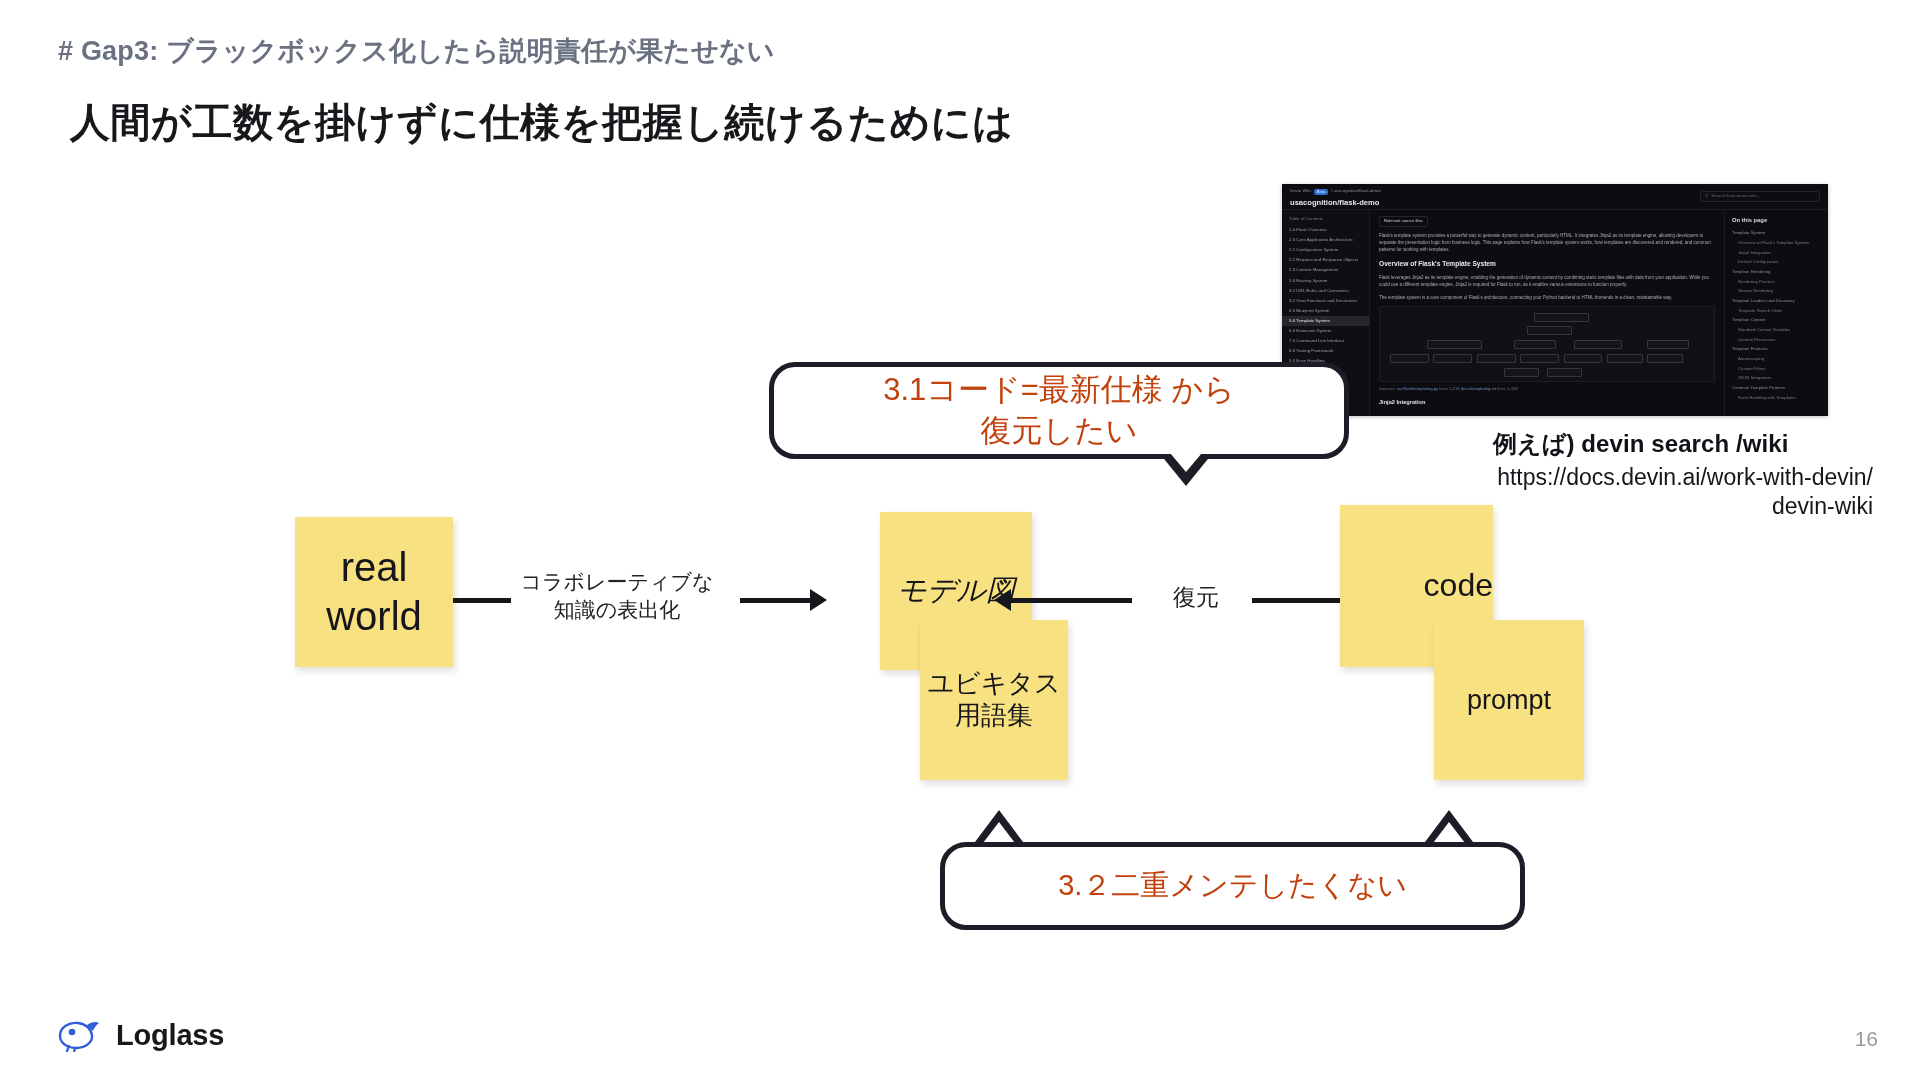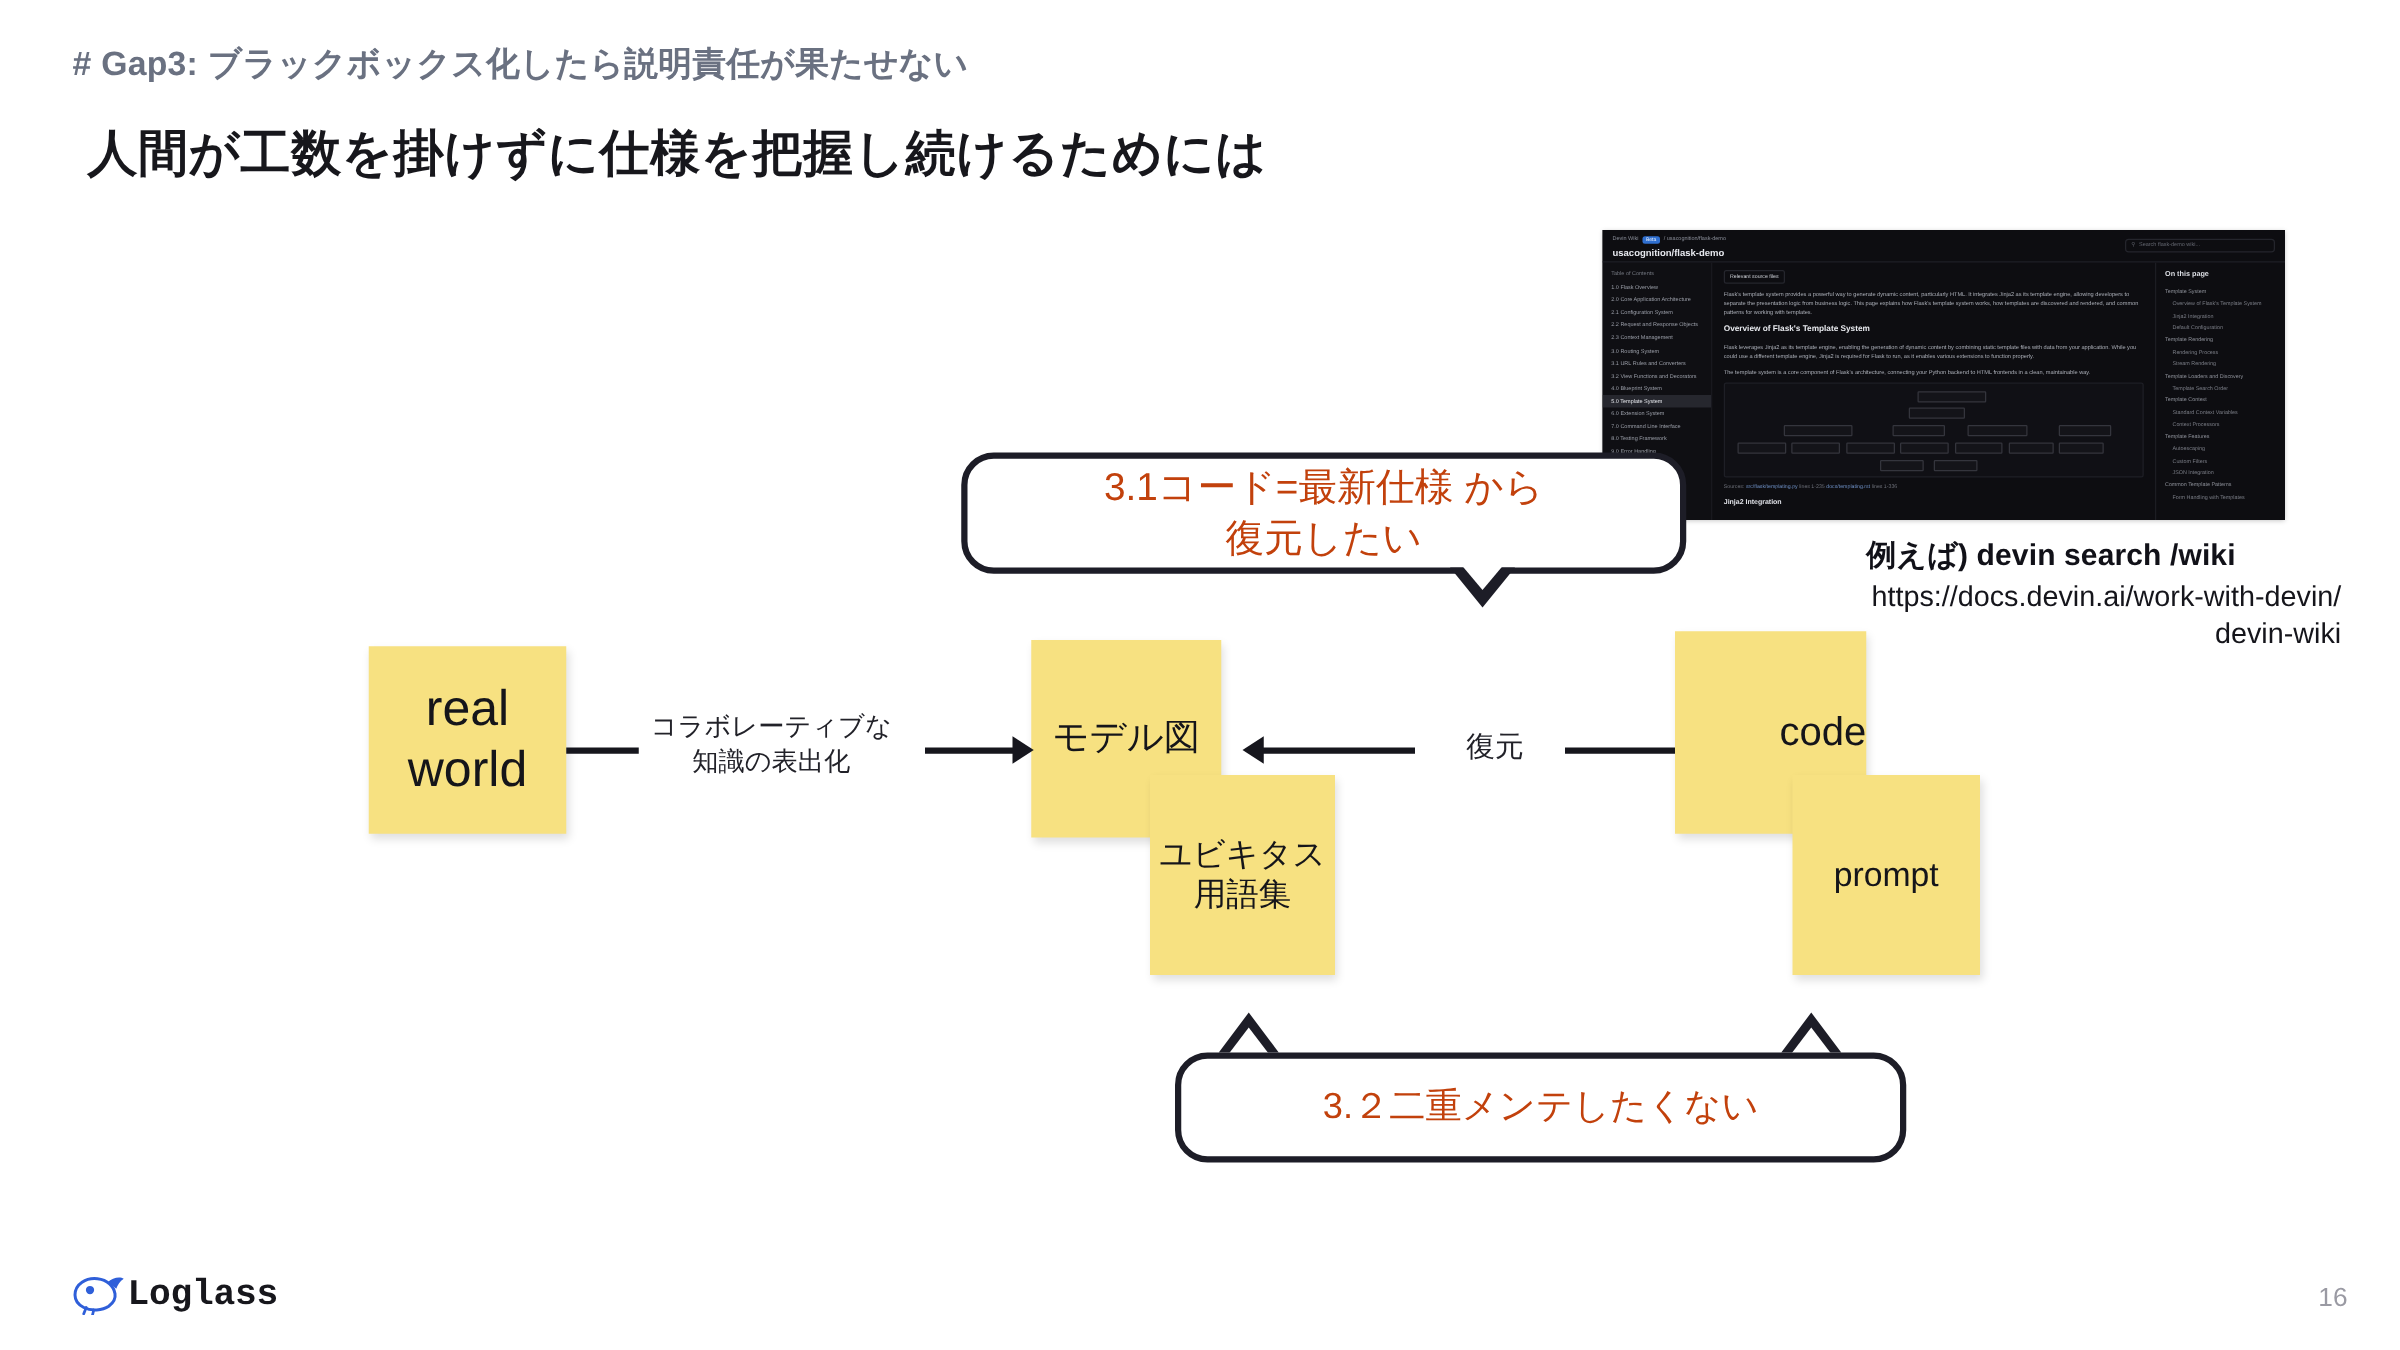--- a/index.html
+++ b/index.html
@@ -52,21 +52,21 @@
     align-items: center;
     justify-content: center;
     text-align: center;
     line-height: 1.22;
     color: #15151a;
     box-sizing: border-box;
   }
   .sticky .sticky-label { display: block; white-space: pre-line; }
 
   #note-real-world { left: 295px; top: 517px; width: 158px; height: 150px; font-size: 40px; }
-  #note-model      { left: 825px; top: 512px; width: 152px; height: 158px; font-size: 29px; }
+  #note-model      { left: 880px; top: 512px; width: 152px; height: 158px; font-size: 29px; font-style: italic; }
   #note-ubiquitous { left: 920px; top: 620px; width: 148px; height: 160px; font-size: 26px; }
   #note-code       { left: 1340px; top: 505px; width: 153px; height: 162px; font-size: 32px; justify-content: flex-end; }
   #note-prompt     { left: 1434px; top: 620px; width: 150px; height: 160px; font-size: 27px; }
   .line-h {
     position: absolute;
     height: 5px;
     background: #16161d;
   }
   .arrow-right {
     position: absolute;
@@ -251,21 +251,21 @@
   #thumb .t-aside .t-aside-item {
     color: #8d9099; font-size: 4.3px; padding: 1.5px 0;
     white-space: nowrap; overflow: hidden; text-overflow: ellipsis;
   }
   #thumb .t-aside .t-aside-item.sub { padding-left: 6px; color: #7a7d86; }
 
   
   #footer-logo {
     position: absolute;
     left: 56px; top: 1018px;
-    display: flex; align-items: center; gap: 2px; font-family: Liberation Mono, monospace;
+    display: flex; align-items: center; gap: 16px;
   }
   #footer-logo .logo-text {
     font-size: 29px; font-weight: 700; color: #17171c; letter-spacing: -0.2px;
   }
   #page-num {
     position: absolute; right: 42px; top: 1027px;
     font-size: 21px; color: #9a9aa3;
   }
 </style>
 </head>

